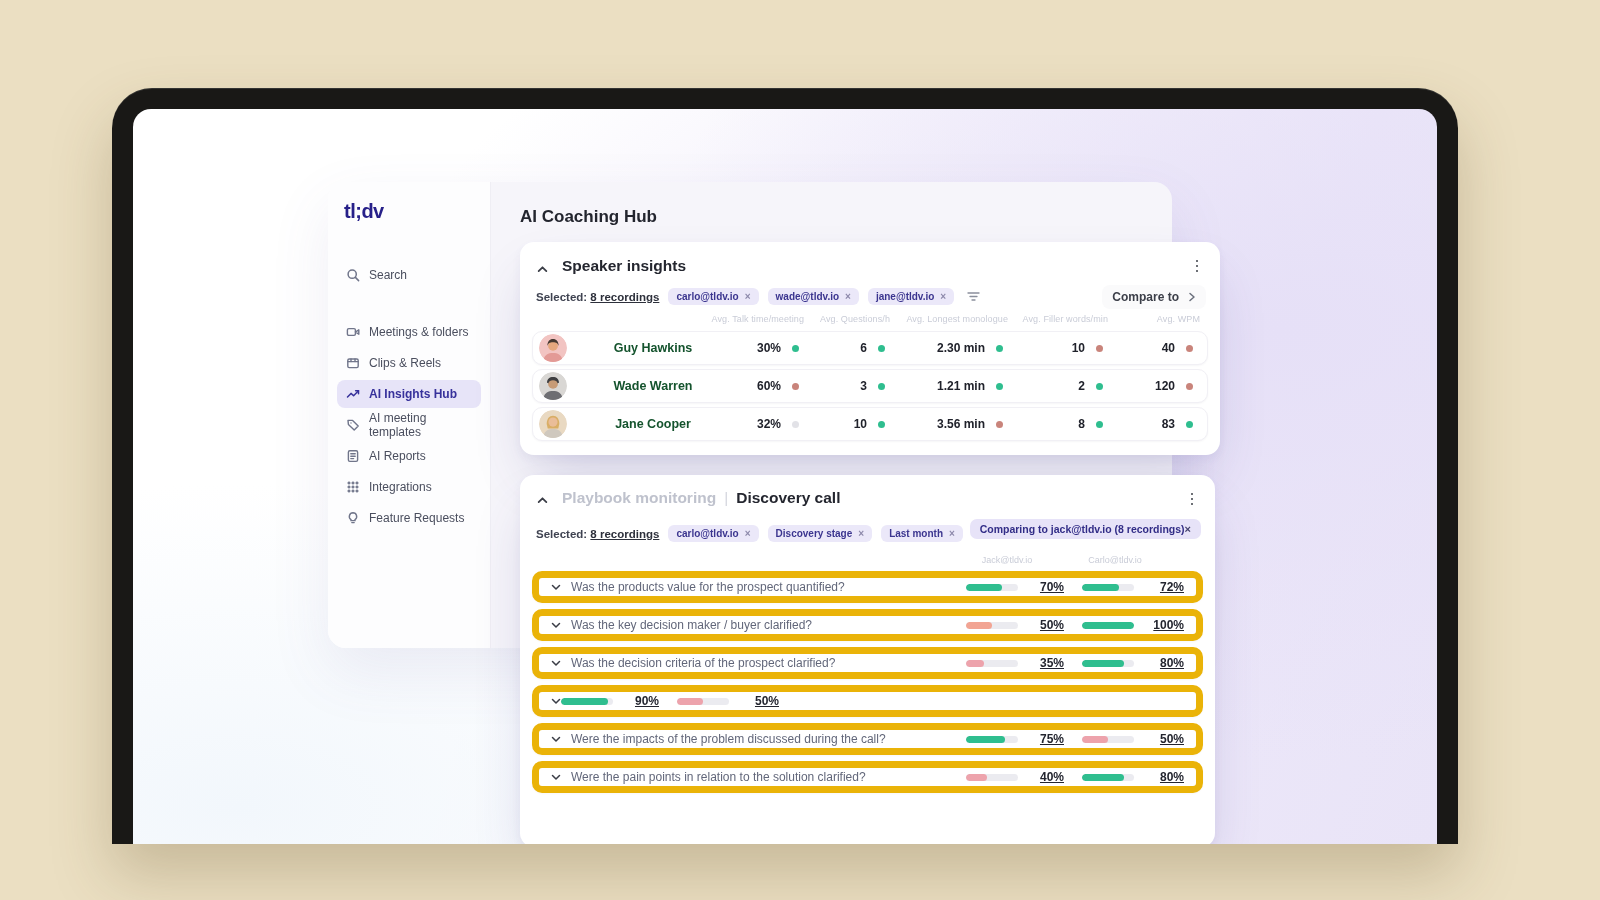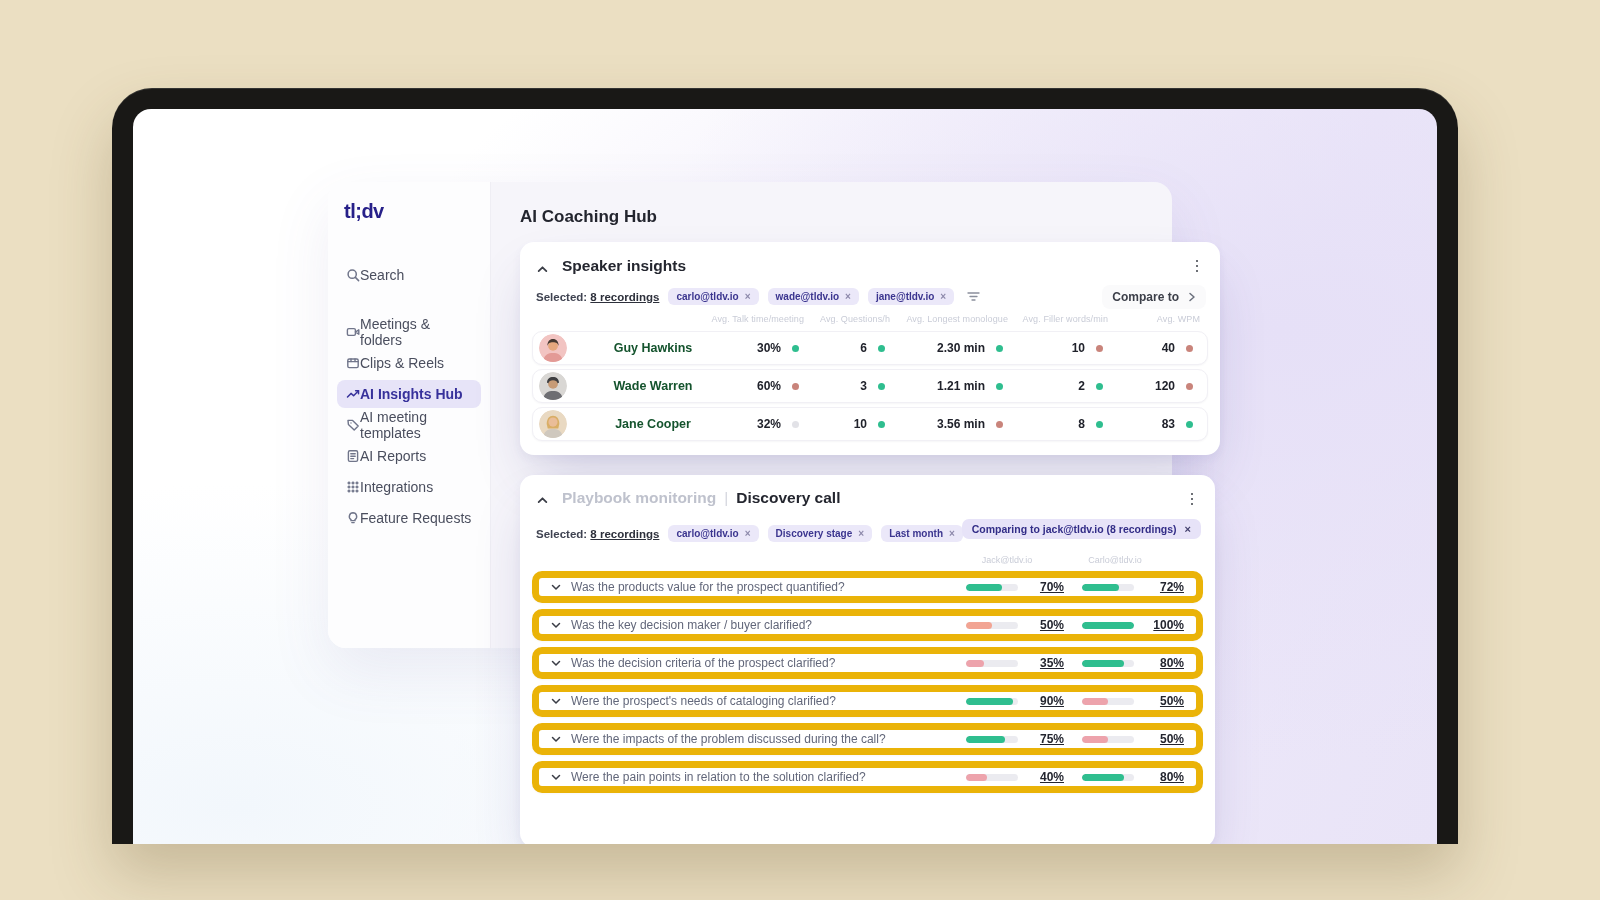--- a/index.html
+++ b/index.html
@@ -21,22 +21,22 @@
 
   
   .panel { position:absolute; left:195px; top:73px; width:844px; height:466px;
            border-radius:18px; background:linear-gradient(to right, #fdfdfe 163px, #f6f5fa 163px);
            box-shadow:0 24px 60px rgba(95,85,160,.10); }
   .sidebar { position:absolute; left:0; top:0; width:163px; height:100%;
              border-right:1px solid #efeef4; border-radius:18px 0 0 18px; background:#fdfdfe; }
   .logo { position:absolute; left:16px; top:18px; font-size:20px; font-weight:800;
           letter-spacing:-.5px; color:#272089; }
   .side-item { position:absolute; left:9px; right:9px; height:28px; border-radius:8px;
-               display:flex; align-items:center; padding:0 9px; cursor:pointer;
-               color:#4a4e5e; font-size:14px; font-weight:500; }
+               display:flex; align-items:center; gap:9px; padding:0 9px; cursor:pointer;
+               color:#4a4e5e; font-size:12px; font-weight:500; }
   .side-item svg { flex:0 0 auto; stroke:#70758a; }
   .side-item.active { background:#e7e4f8; color:#37319b; font-weight:700; }
   .side-item.active svg { stroke:#37319b; }
   .nav-list { position:absolute; left:0; top:136px; right:0; }
   .nav-list .side-item { position:relative; left:auto; right:auto; margin:0 9px 3px; }
 
   .page-title { position:absolute; left:387px; top:98px; font-size:17px; font-weight:700; color:#23252e; }
 
   
   .card { position:absolute; background:#ffffff; border-radius:14px;
@@ -77,21 +77,21 @@
   .sp-name { font-size:12.5px; font-weight:700; color:#14532d; padding-left:10px; }
   .valcell { display:flex; justify-content:flex-end; align-items:center; gap:11px; padding-right:14px; }
   .valcell b { font-size:12px; font-weight:700; color:#20222b; }
   .dot { width:7px; height:7px; border-radius:50%; background:#ddd; }
 
   
   .pb-title-muted { color:#bfc2cd; }
   .pb-title-wrap { position:absolute; left:42px; top:14px; font-size:15.5px; font-weight:700; color:#24262f;
                    display:flex; gap:8px; align-items:center; }
   .pb-divider { color:#d4d6de; font-weight:400; }
-  .comparing-chip { position:absolute; right:14px; top:44px; display:flex; align-items:center; gap:8px;
+  .comparing-chip { position:absolute; right:14px; top:44px; display:flex; align-items:center; 
                     background:#e7e3f8; border-radius:7px; padding:4px 10px; cursor:pointer;
                     font-size:10.5px; font-weight:700; color:#322d87; }
   .comparing-chip .x { color:#43406d; font-size:11px; font-weight:700; }
   .pb-col-label { position:absolute; top:80px; width:80px; text-align:center;
                   font-size:9px; color:#c9ccd7; white-space:nowrap; }
   .pb-col-jack { right:168px; } .pb-col-carlo { right:60px; }
   .pb-rows { position:absolute; left:12px; right:12px; top:96px; }
   .pb-row { height:32px; margin-bottom:6px; background:#fff; border:7px solid #eab308; border-radius:10px;
             box-shadow:0 1px 2px rgba(20,20,50,.03); display:flex; align-items:center; padding:0 12px; }
   .q-chevron { flex:0 0 auto; cursor:pointer; display:flex; }
@@ -460,21 +460,20 @@
               <span class="bar-pct pct-carlo">80%</span>
             </span>
           </div>
 
           <div class="pb-row">
             <span class="q-chevron">
                 <svg width="10" height="10" viewBox="0 0 10 10" fill="none" stroke="#3a3d46" stroke-width="1.5" stroke-linecap="round" stroke-linejoin="round">
                   <path d="M1.5 3.5 L5 7 L8.5 3.5"></path>
                 </svg>
               </span>
-            <span class="q-text">Were the prospect's needs of cataloging clarified?</span>
             <span class="bar-group">
               <span class="bar-track">
                   <span class="bar-fill" style="width: 90%; background: rgb(47, 190, 143);"></span>
                 </span>
               <span class="bar-pct pct-jack">90%</span>
               <span class="gap-groups"></span>
               <span class="bar-track">
                   <span class="bar-fill" style="width: 50%; background: rgb(237, 163, 172);"></span>
                 </span>
               <span class="bar-pct pct-carlo">50%</span>

